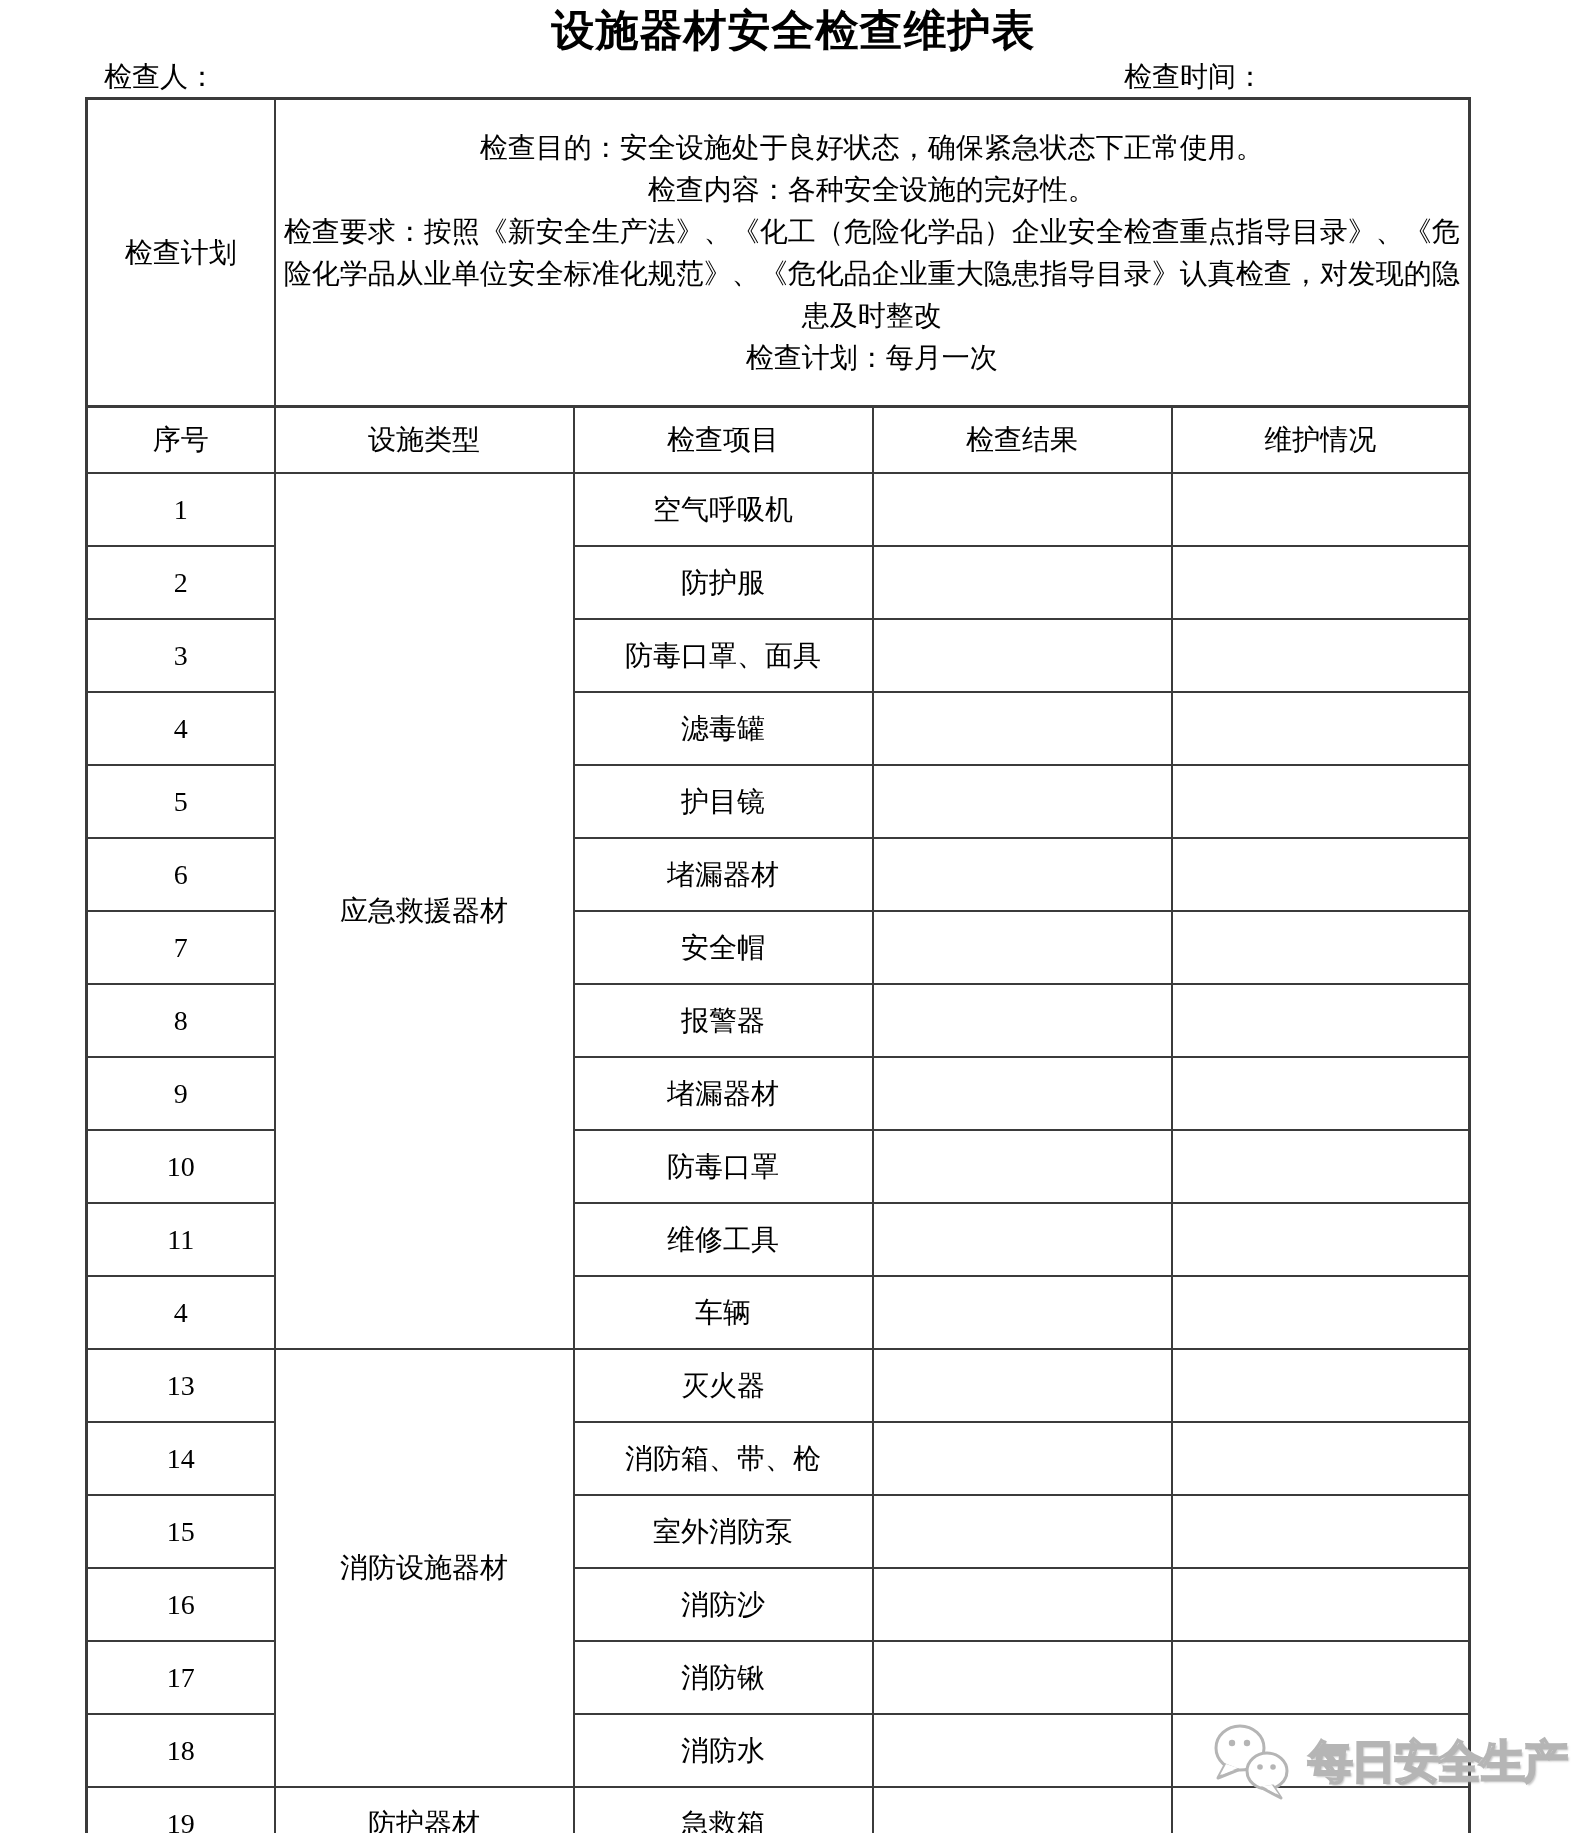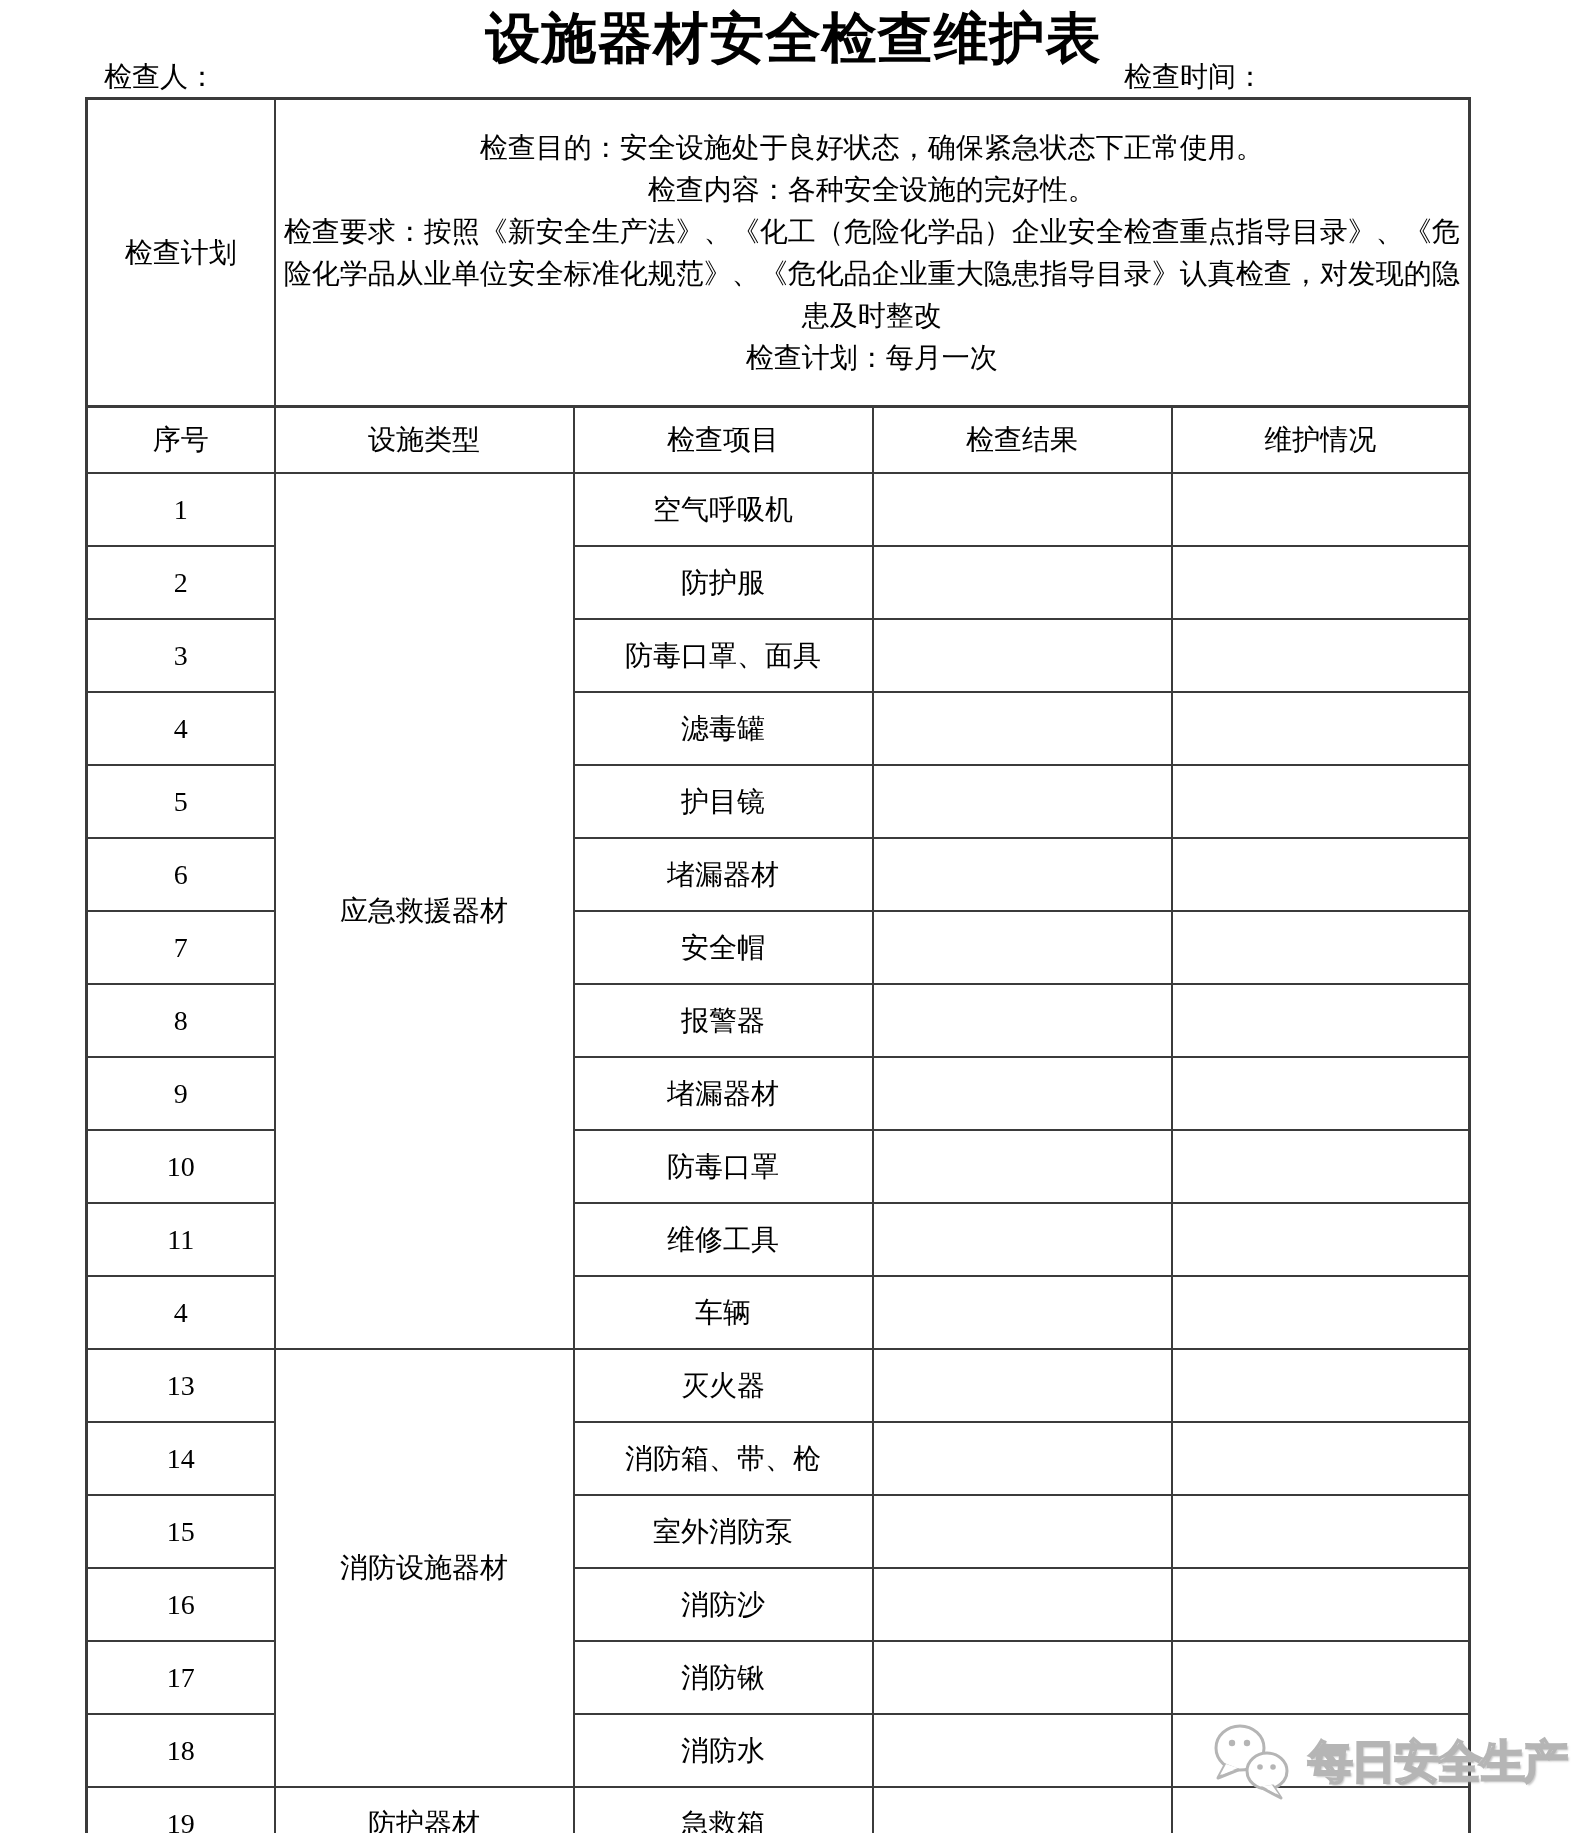--- a/index.html
+++ b/index.html
@@ -3,21 +3,21 @@
 <meta charset="utf-8">
 <style>
   html,body { margin:0; padding:0; background:#ffffff; }
   .page {
     position:relative; width:1587px; height:1833px; background:#ffffff;
     font-family:"Liberation Serif","DejaVu Serif",serif; color:#000;
     overflow:hidden;
   }
   .title {
     position:absolute; top:2px; left:0; width:100%;
-    text-align:center; font-size:55px; font-weight:bold; letter-spacing:1px;
+    text-align:center; font-size:43px; font-weight:bold; letter-spacing:1px;
   }
   .meta { position:absolute; top:58px; left:0; width:100%; height:38px; font-size:28px; }
   .meta-inspector { position:absolute; left:104px; top:0; }
   .meta-time { position:absolute; left:1124px; top:0; }
 
   table.main-table {
     position:absolute; left:85px; top:97px; width:1383px;
     border-collapse:collapse; table-layout:fixed;
     border:3px solid #3b3b3b;
   }

